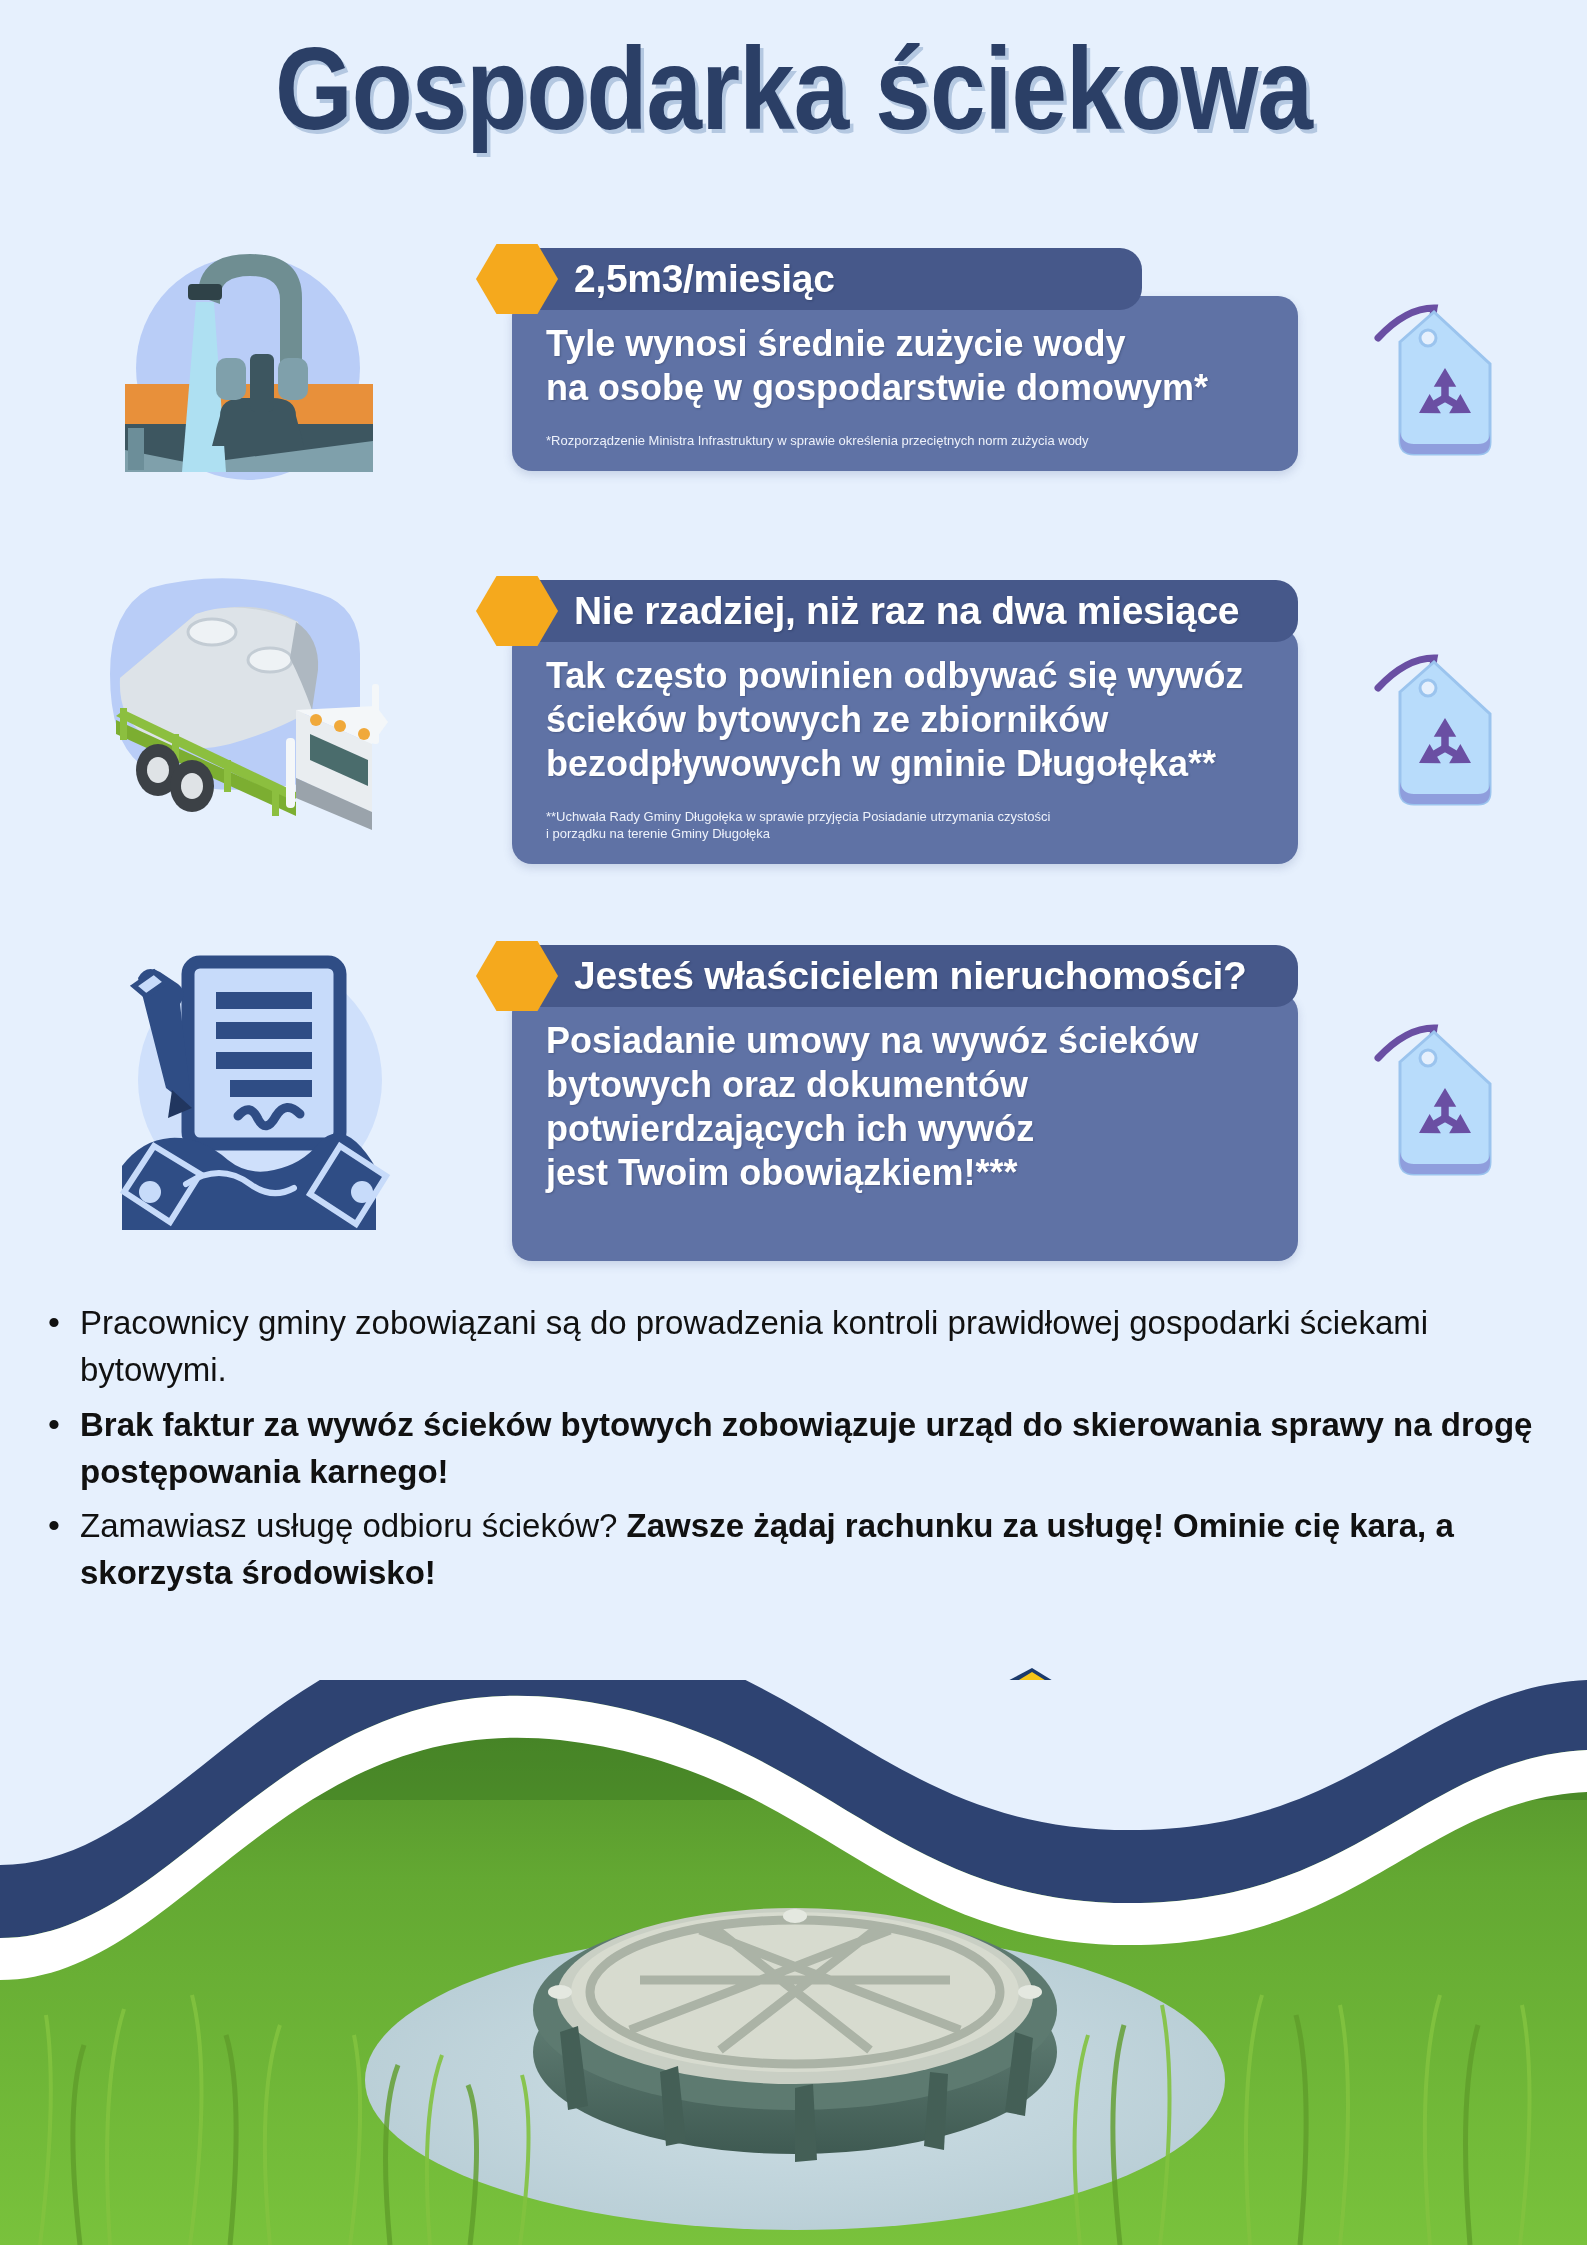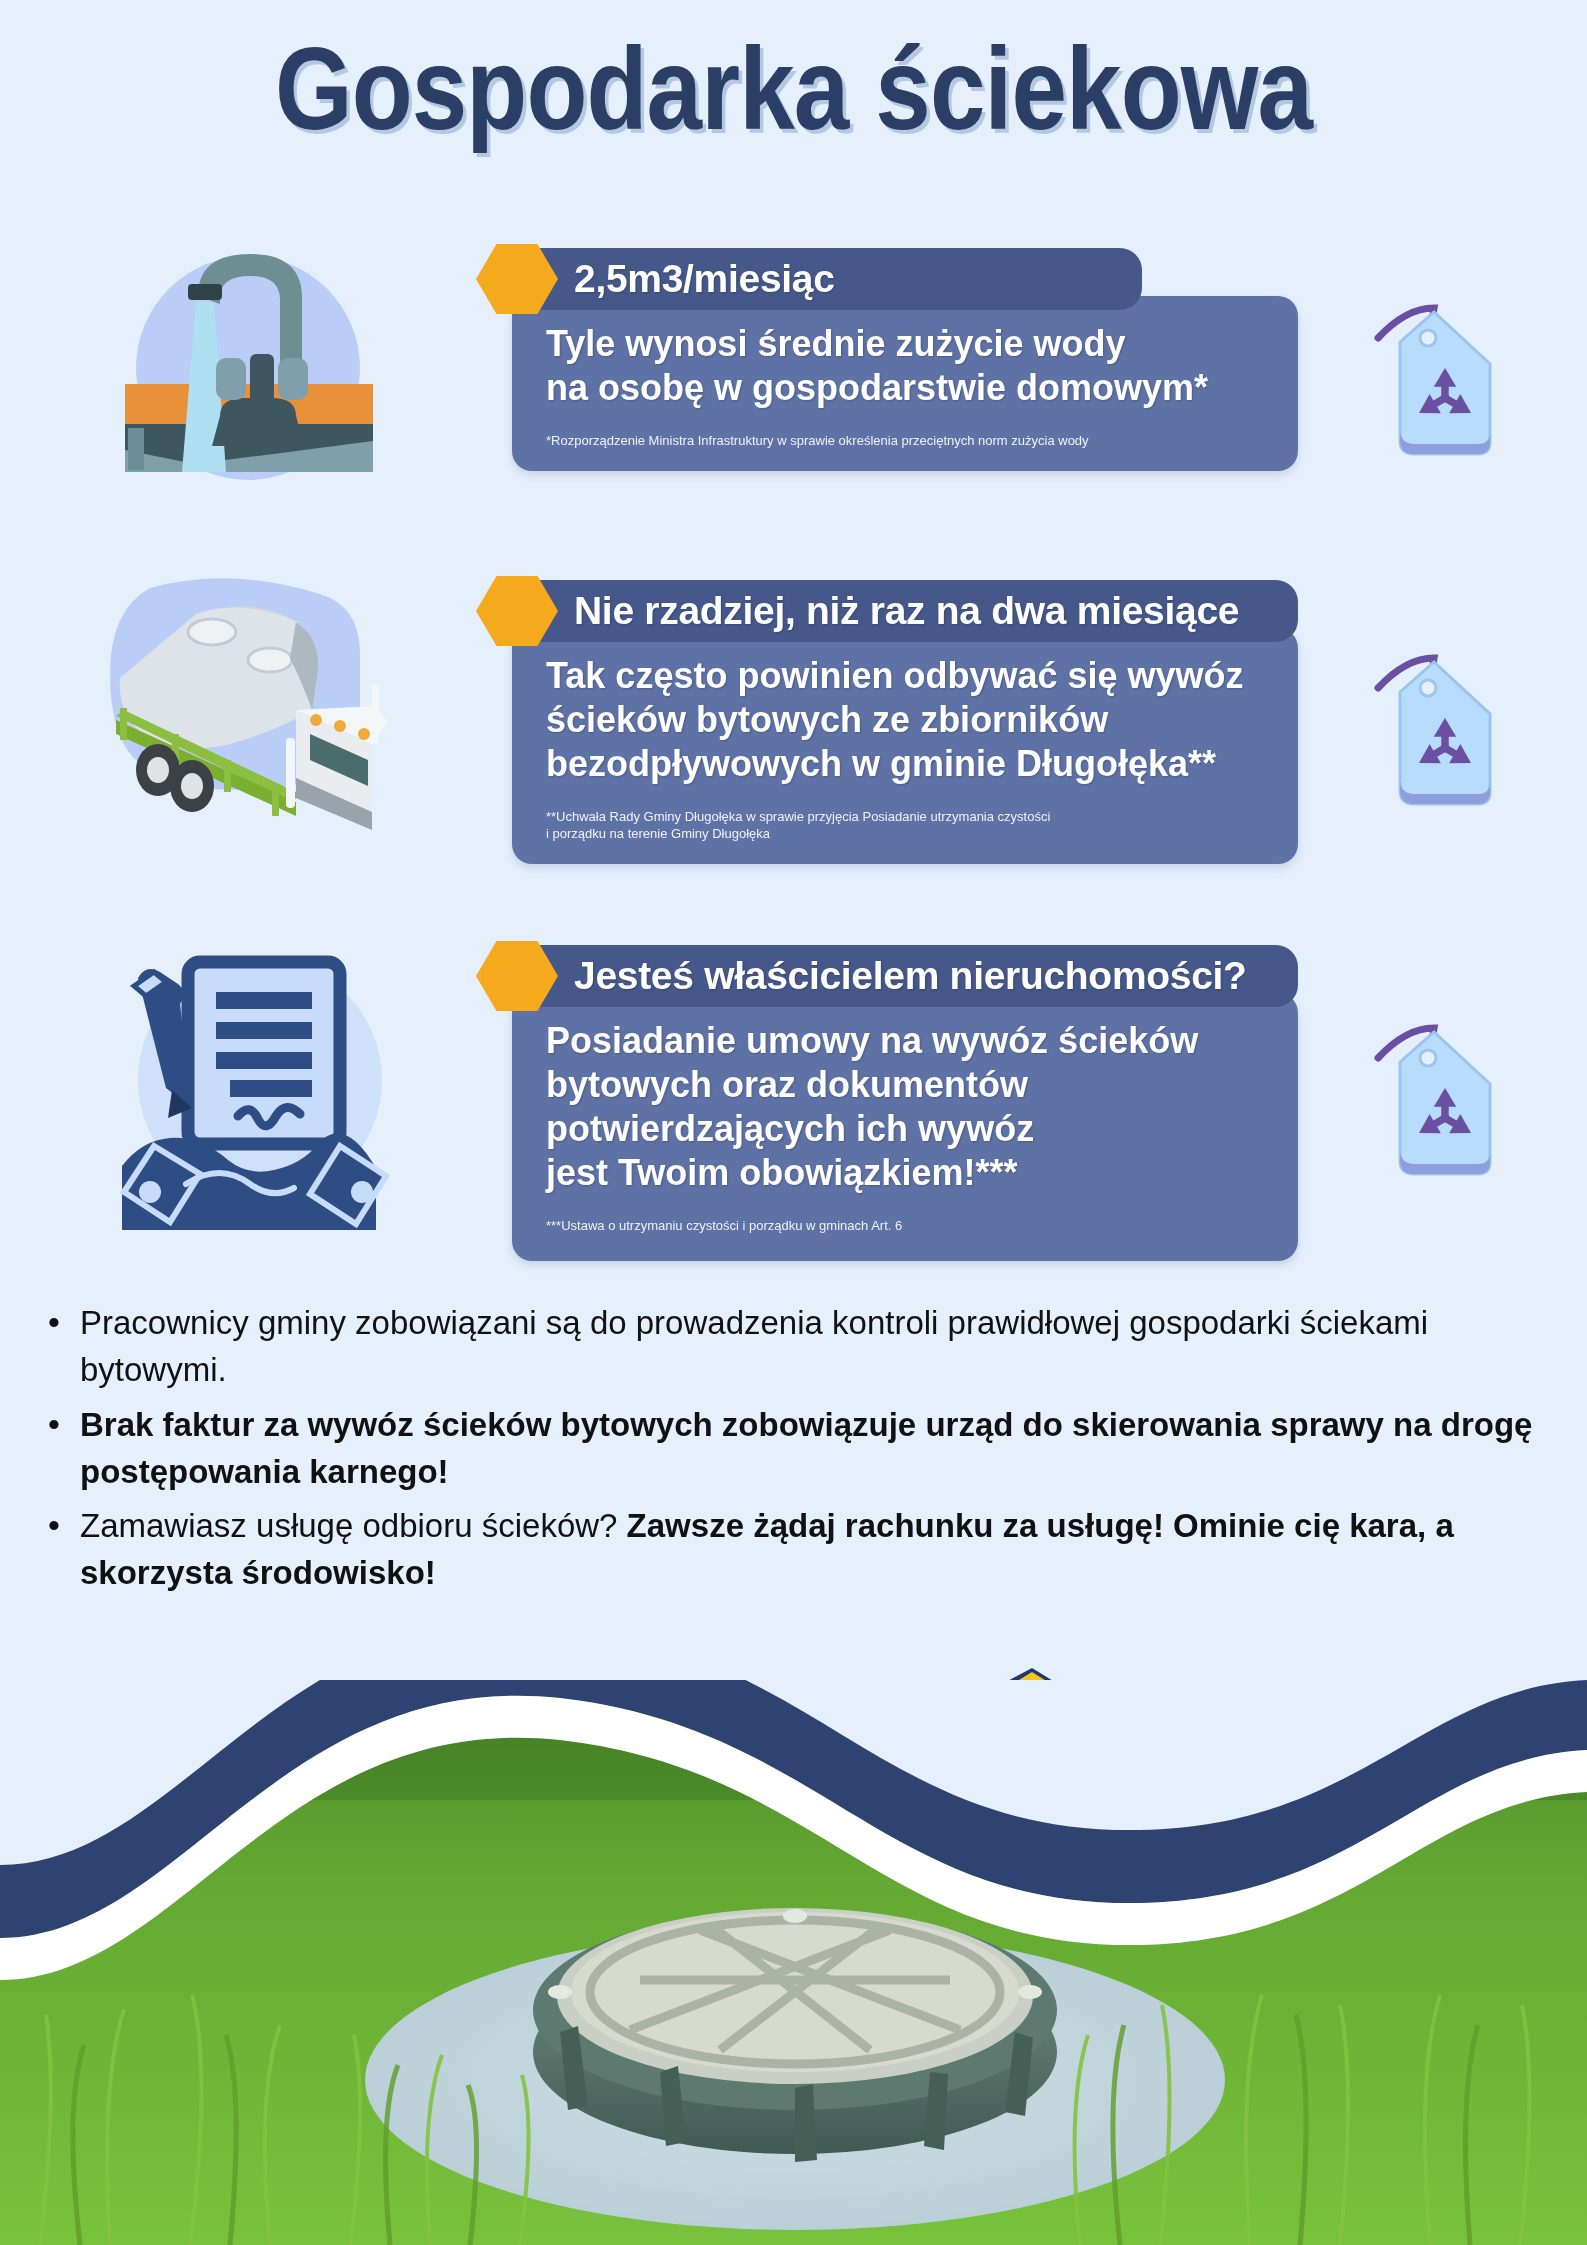--- a/index.html
+++ b/index.html
@@ -305,21 +305,20 @@
   <div class="card" id="card3">
     <div class="card-header">
       <span class="hexagon"></span>
       <span class="card-header-text">Jesteś właścicielem nieruchomości?</span>
     </div>
     <div class="card-body">
       <div class="card-main">Posiadanie umowy na wywóz ścieków
 bytowych oraz dokumentów
 potwierdzających ich wywóz
 jest Twoim obowiązkiem!***</div>
-      <div class="card-foot">***Ustawa o utrzymaniu czystości i porządku w gminach Art. 6</div>
     </div>
   </div>
 
   <div class="tag" id="tag1">
     <svg viewBox="0 0 130 175" width="130" height="175">
       <path d="M8 48 q28 -30 56 -30 q-6 30 22 56" fill="none" stroke="#6a4fa3" stroke-width="7" stroke-linecap="round"></path>
       <path d="M30 52 L64 22 L120 74 L120 152 q0 12 -12 12 L44 164 q-14 0 -14 -14 Z" fill="#b8dcfb"></path>
       <path d="M30 52 L64 22 L120 74 L120 152 q0 12 -12 12 L44 164 q-14 0 -14 -14 Z" fill="none" stroke="#9bc4ee" stroke-width="3"></path>
       <path d="M120 152 q0 12 -12 12 L44 164 q-14 0 -14 -14 l0 -8 q2 12 14 12 l64 0 q12 0 12 -12 z" fill="#8f9edd"></path>
       <circle cx="58" cy="48" r="8" fill="#e6f0fd" stroke="#9bc4ee" stroke-width="3"></circle>

